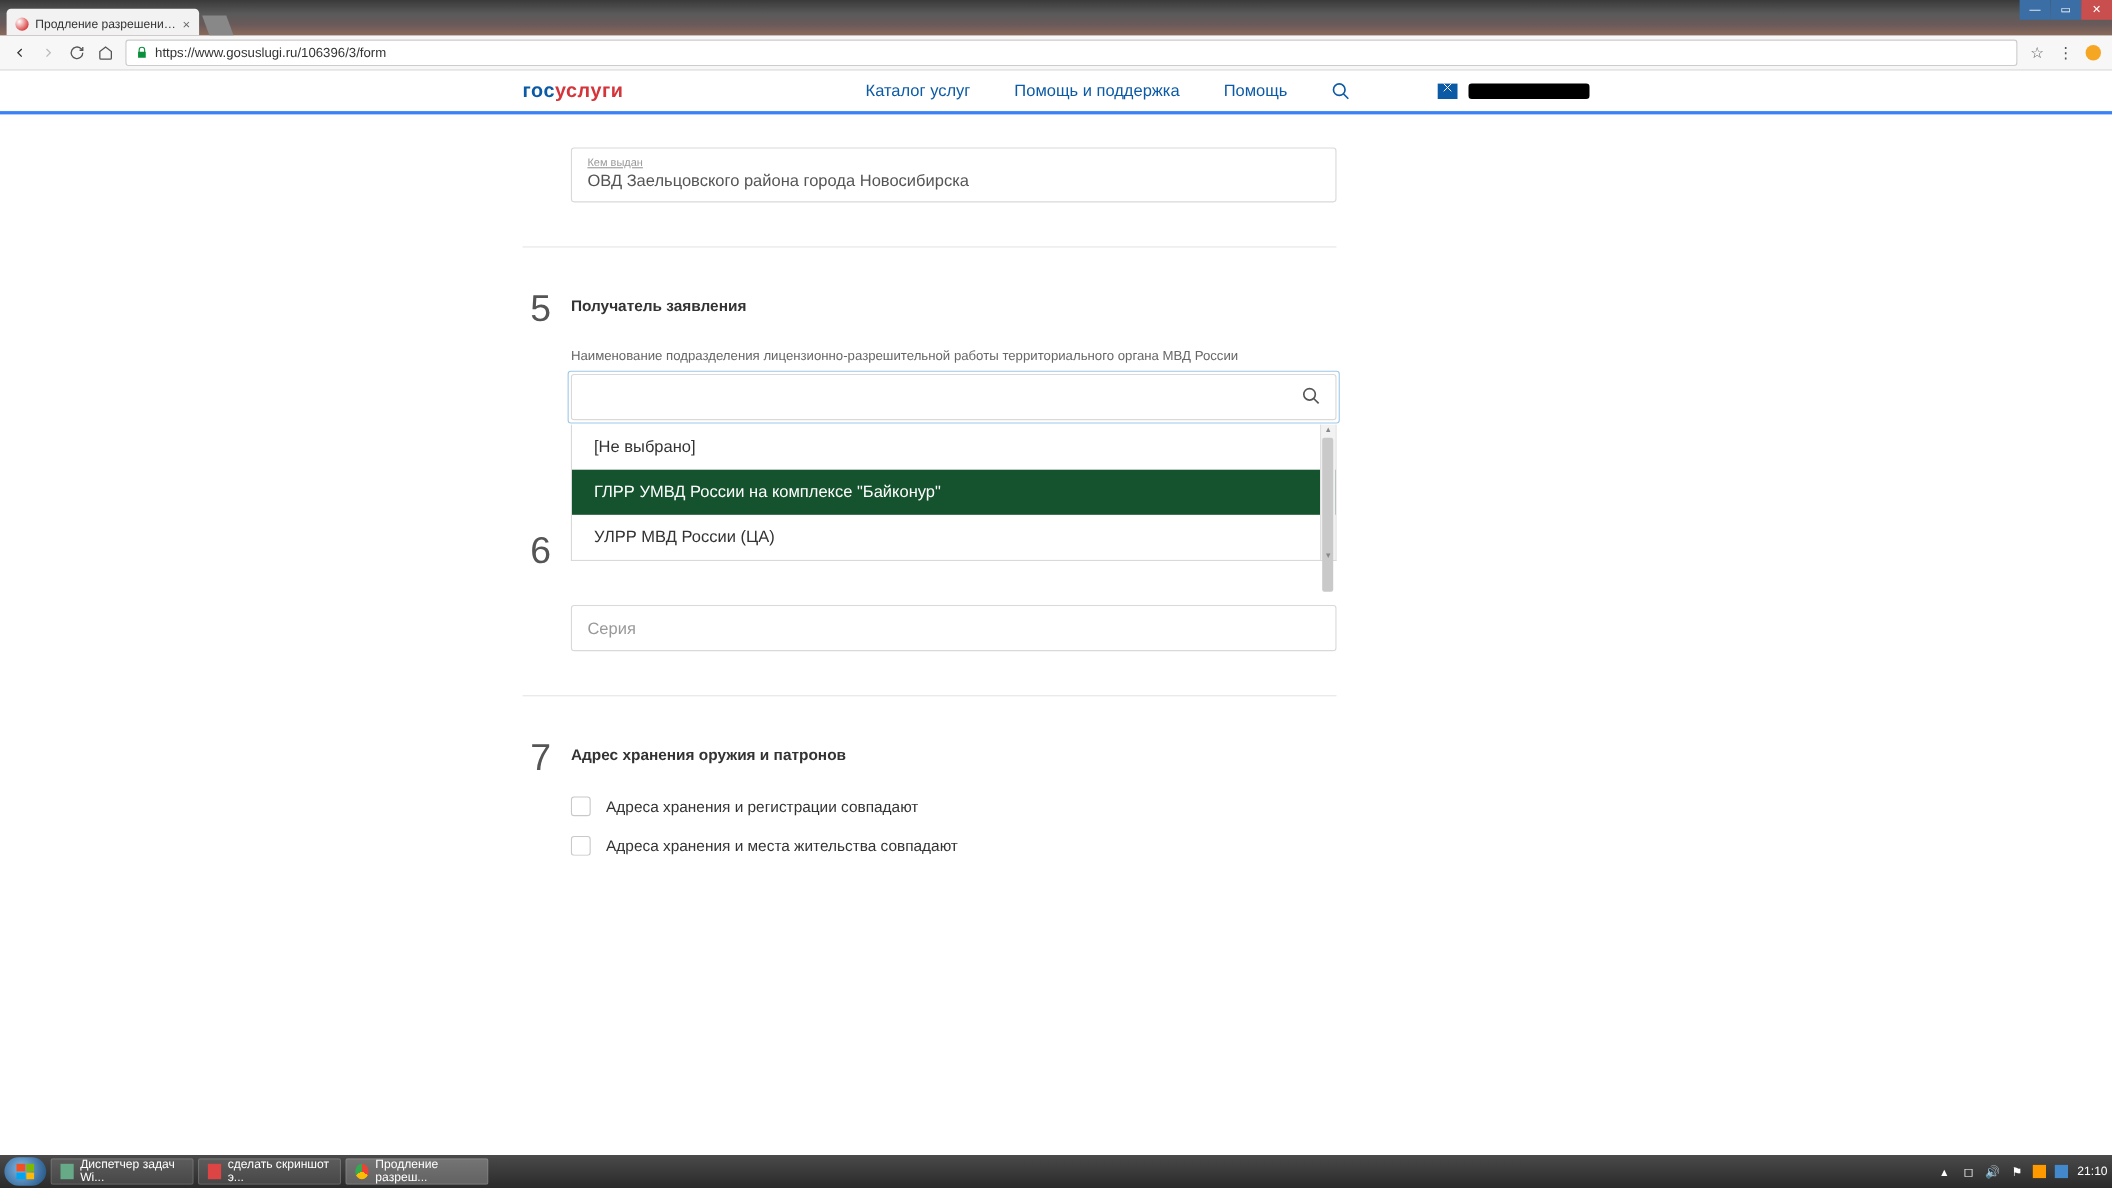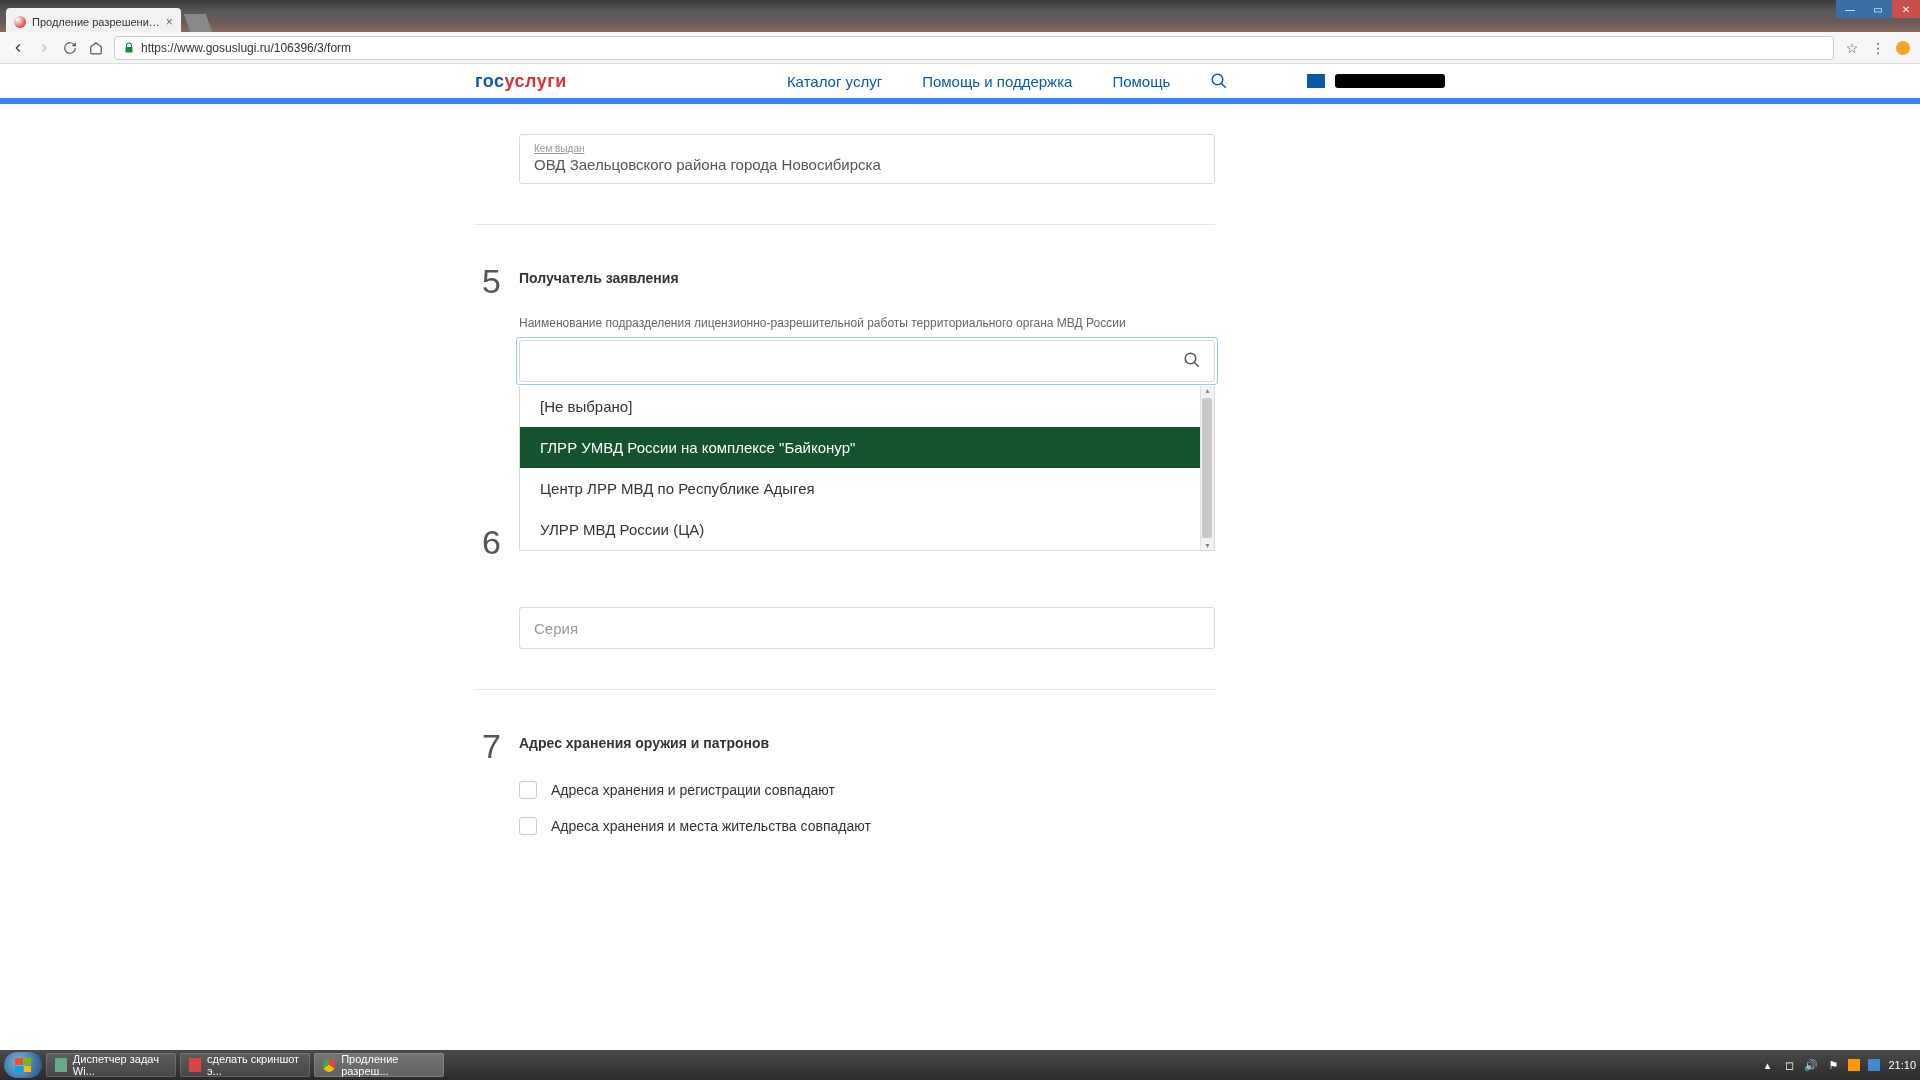--- a/index.html
+++ b/index.html
@@ -21,21 +21,21 @@
 
 .addr-bar { height: 32px; display: flex; align-items: center; gap: 10px; padding: 0 10px; background: #f7f7f7; border-bottom: 1px solid #ddd; }
 .nav-icon { width: 16px; height: 16px; display: flex; align-items: center; justify-content: center; color: #555; cursor: pointer; }
 .url-box { flex: 1; display: flex; align-items: center; gap: 6px; height: 24px; border: 1px solid #ccc; border-radius: 3px; padding: 0 8px; background: #fff; font-size: 12px; color: #333; }
 .lock { color: #0a8f3c; }
 .star { color: #555; cursor: pointer; }
 .menu-dots { color: #555; cursor: pointer; }
 .profile-dot { width: 14px; height: 14px; border-radius: 50%; background: #f5a623; }
 
 
-.site-header { height: 40px; border-bottom: 6px solid #3b82f6; display: flex; align-items: center; padding: 0 0 0 0; }
+.site-header { height: 40px; border-bottom: 3px solid #3b82f6; display: flex; align-items: center; padding: 0 0 0 0; }
 .site-header-inner { width: 970px; margin: 0 auto; display: flex; align-items: center; padding-left: 0; }
 .logo { font-size: 18px; font-weight: bold; letter-spacing: 0.5px; }
 .logo .blue { color: #0b5aa5; }
 .logo .red { color: #d4343a; }
 .nav-links { display: flex; gap: 40px; margin-left: 220px; }
 .nav-links a { color: #0b5aa5; text-decoration: none; font-size: 15px; cursor: pointer; }
 .search-ico { margin-left: 40px; color: #0b5aa5; cursor: pointer; }
 .header-right { margin-left: auto; display: flex; align-items: center; gap: 10px; }
 .mail-ico { width: 18px; height: 14px; background: #0b5aa5; position: relative; }
 .mail-ico::after { content: ''; position: absolute; top: 0; left: 0; right: 0; height: 7px; background: linear-gradient(135deg, transparent 49%, #fff 49% 51%, transparent 51%), linear-gradient(-135deg, transparent 49%, #fff 49% 51%, transparent 51%); }
@@ -64,21 +64,21 @@
 .search-field .mag { position: absolute; right: 14px; top: 11px; color: #555; cursor: pointer; }
 
 .dropdown { position: relative; margin-top: 4px; border-left: 1px solid #d9d9d9; border-right: 1px solid #d9d9d9; border-bottom: 1px solid #d9d9d9; background: #fff; max-height: 168px; }
 .dropdown .dd-item { padding: 12px 20px; font-size: 15px; color: #333; cursor: pointer; }
 .dropdown .dd-item.selected { background: #14532d; color: #fff; }
 .dd-scroll { position: absolute; right: 0; top: 0; bottom: 0; width: 14px; background: #f2f2f2; border-left: 1px solid #e0e0e0; }
 .dd-scroll::before { content: '▴'; position: absolute; top: 0; left: 0; right: 0; font-size: 8px; text-align: center; color: #888; }
 .dd-scroll::after { content: '▾'; position: absolute; bottom: 0; left: 0; right: 0; font-size: 8px; text-align: center; color: #888; }
 .dd-thumb { position: absolute; right: 2px; top: 12px; width: 10px; height: 140px; background: #c9c9c9; border-radius: 2px; }
 
-.row-2 { display: flex; gap: 12px; margin-top: 56px; }
+.row-2 { display: flex; gap: 12px; margin-top: 40px; }
 .row-2 input { flex: 1; height: 42px; border: 1px solid #d9d9d9; border-radius: 3px; padding: 0 14px; font-size: 15px; color: #555; }
 .row-2 input::placeholder { color: #999; }
 
 .check-row { display: flex; align-items: center; gap: 14px; margin-top: 18px; font-size: 14px; color: #333; }
 .check-row .cb { width: 18px; height: 18px; border: 1px solid #c9c9c9; border-radius: 3px; cursor: pointer; }
 
 
 .taskbar { position: fixed; bottom: 0; left: 0; right: 0; height: 30px; background: linear-gradient(180deg, #4a4a4a, #2a2a2a); display: flex; align-items: center; padding: 0 4px; gap: 4px; }
 .start-btn { width: 38px; height: 26px; border-radius: 13px; background: radial-gradient(circle at 40% 40%, #7fb8e8, #1a4a7a); display: flex; align-items: center; justify-content: center; cursor: pointer; }
 .start-btn .win { width: 16px; height: 14px; display: grid; grid-template-columns: 1fr 1fr; grid-template-rows: 1fr 1fr; gap: 1px; }
@@ -196,21 +196,20 @@
           <svg width="18" height="18" viewBox="0 0 24 24" fill="none" stroke="#555" stroke-width="2">
               <circle cx="10" cy="10" r="7"></circle>
               <path d="M21 21l-6-6"></path>
             </svg>
         </div>
       </div>
 
       <div class="dropdown">
         <div class="dd-item">[Не выбрано]</div>
         <div class="dd-item selected">ГЛРР УМВД России на комплексе "Байконур"</div>
-        <div class="dd-item">Центр ЛРР МВД по Республике Адыгея</div>
         <div class="dd-item">УЛРР МВД России (ЦА)</div>
         <div class="dd-scroll">
           <div class="dd-thumb"></div>
         </div>
       </div>
 
       <div style="position:relative; height:0;">
         <div class="section-num" style="position:absolute; left:-48px; top:-28px;">6</div>
       </div>
 

